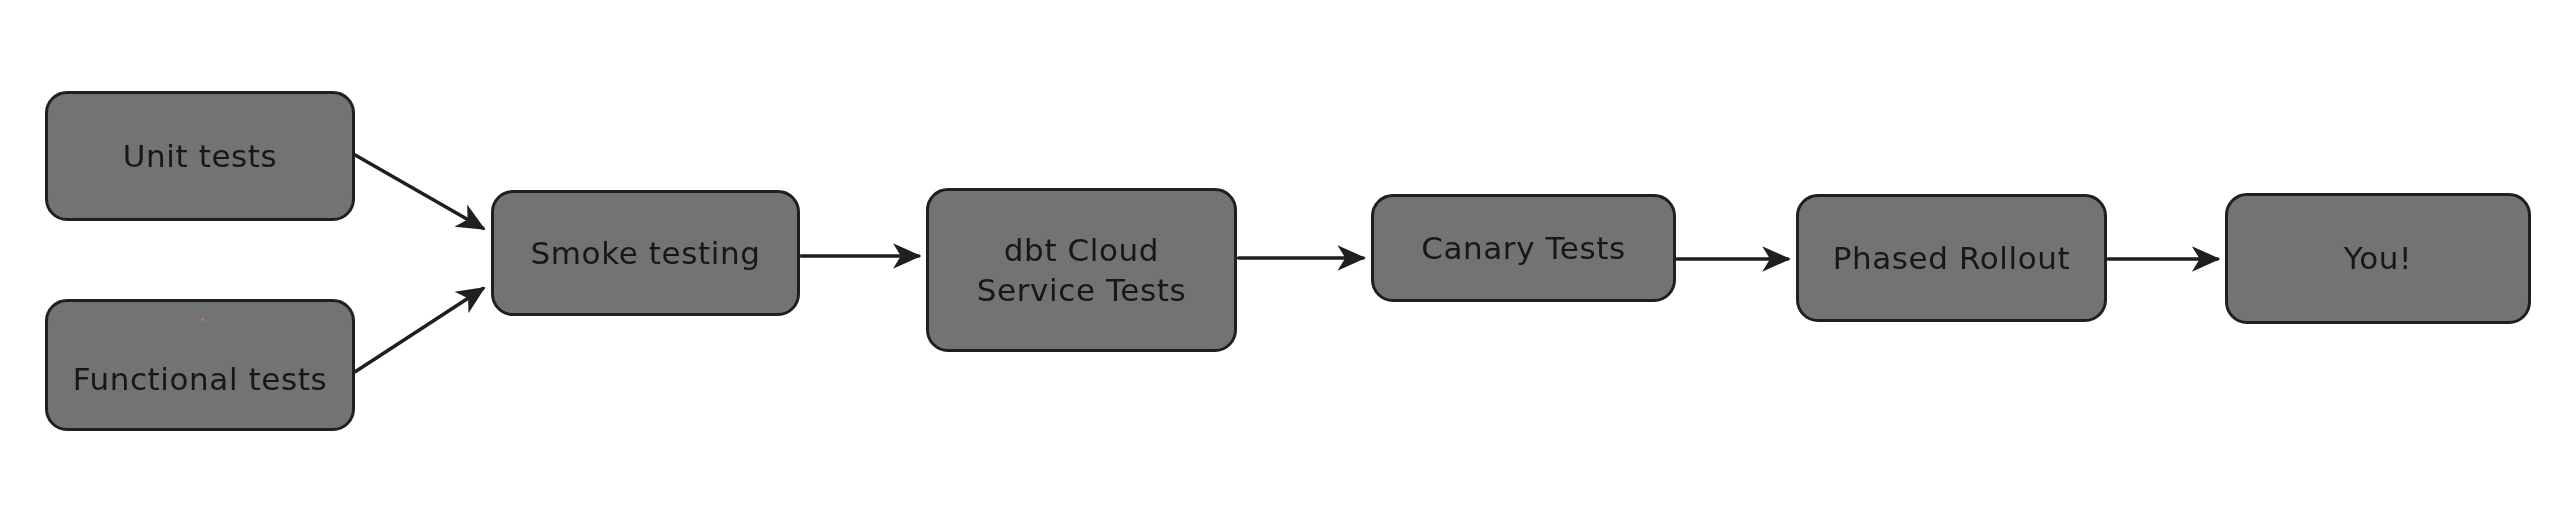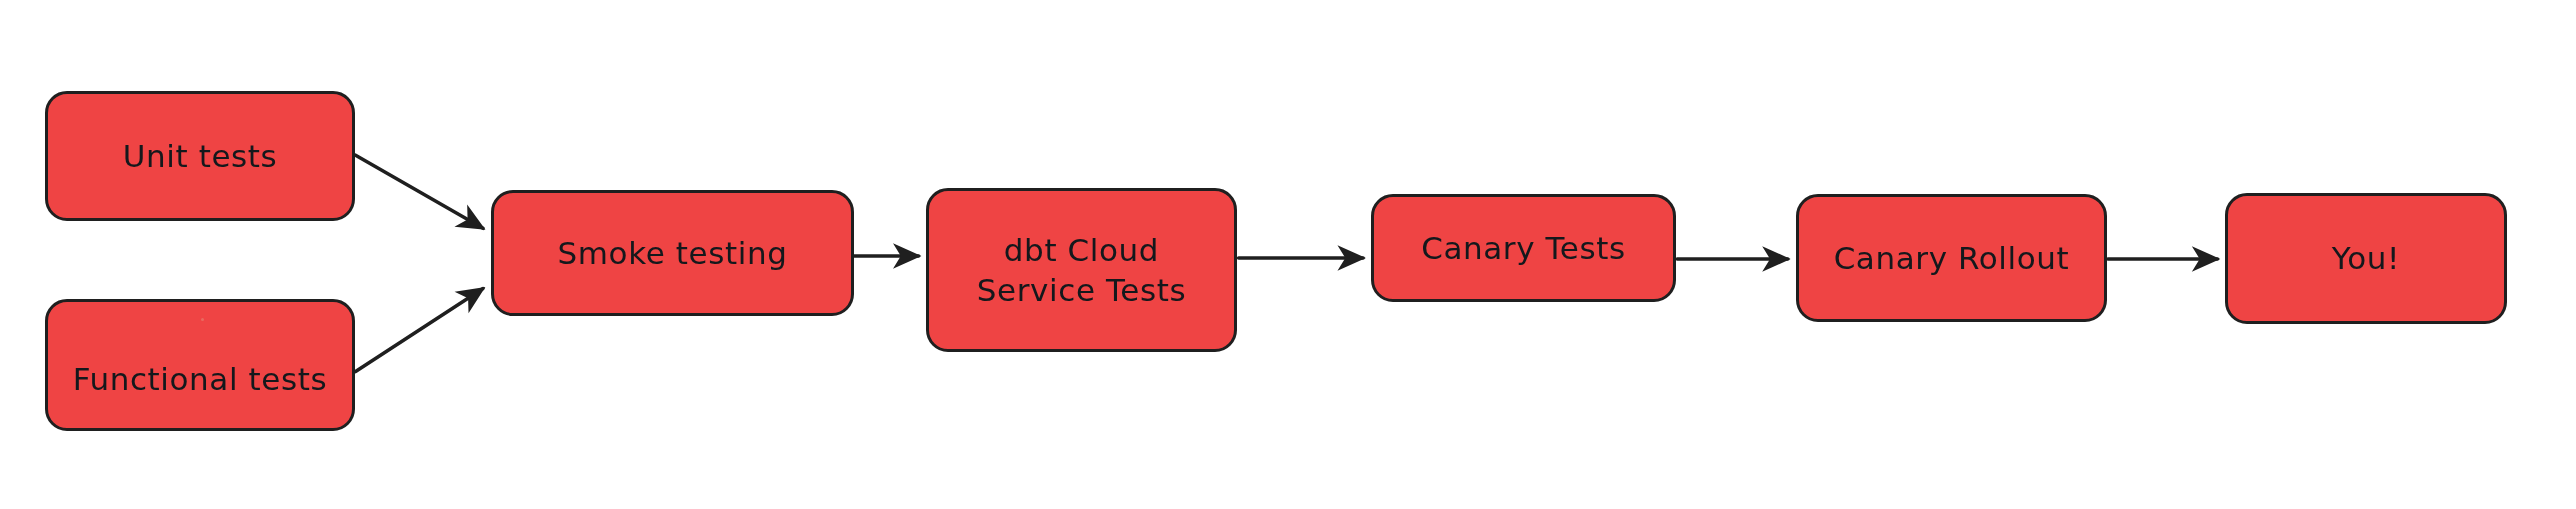--- a/index.html
+++ b/index.html
@@ -23,21 +23,21 @@
   #edges-layer {
     position: absolute;
     left: 0;
     top: 0;
     width: 2576px;
     height: 510px;
   }
   .node {
     position: absolute;
     box-sizing: border-box;
-    background: #ef4444;
+    background: #737373;
     border: 3px solid #1f1f1f;
     border-radius: 22px;
     display: flex;
     align-items: center;
     justify-content: center;
     text-align: center;
   }
   .node-label {
     font-family: "DejaVu Sans", sans-serif;
     font-size: 31px;
@@ -79,35 +79,35 @@
 
   <div class="node" style="left: 45px; top: 91px; width: 310px; height: 130px; border-color: rgb(31, 31, 31);">
     <span class="node-label" style="color: rgb(20, 24, 28);">Unit tests</span>
   </div>
 
   <div class="node" style="left: 45px; top: 299px; width: 310px; height: 132px; border-color: rgb(31, 31, 31);">
     <span class="node-label" style="color: rgb(20, 24, 28); margin-top: 28px;">Functional tests</span>
     <span class="dot-artifact" style="left:153px; top:16px;"></span>
   </div>
 
-  <div class="node" style="left: 491px; top: 190px; width: 363px; height: 126px; border-color: rgb(31, 31, 31);">
+  <div class="node" style="left: 491px; top: 190px; width: 309px; height: 126px; border-color: rgb(31, 31, 31);">
     <span class="node-label" style="color: rgb(20, 24, 28);">Smoke testing</span>
   </div>
 
   <div class="node" style="left: 926px; top: 188px; width: 311px; height: 164px; border-color: rgb(31, 31, 31);">
     <span class="node-label" style="color: rgb(20, 24, 28);">dbt Cloud
 Service Tests</span>
   </div>
 
   <div class="node" style="left: 1371px; top: 194px; width: 305px; height: 108px; border-color: rgb(31, 31, 31);">
     <span class="node-label" style="color: rgb(20, 24, 28);">Canary Tests</span>
   </div>
 
   <div class="node" style="left: 1796px; top: 194px; width: 311px; height: 128px; border-color: rgb(31, 31, 31);">
-    <span class="node-label" style="color: rgb(20, 24, 28);">Canary Rollout</span>
+    <span class="node-label" style="color: rgb(20, 24, 28);">Phased Rollout</span>
   </div>
 
-  <div class="node" style="left: 2225px; top: 193px; width: 282px; height: 131px; border-color: rgb(31, 31, 31);">
+  <div class="node" style="left: 2225px; top: 193px; width: 306px; height: 131px; border-color: rgb(31, 31, 31);">
     <span class="node-label" style="color: rgb(20, 24, 28);">You!</span>
   </div>
 
 </div>
 
 
 </body></html>

